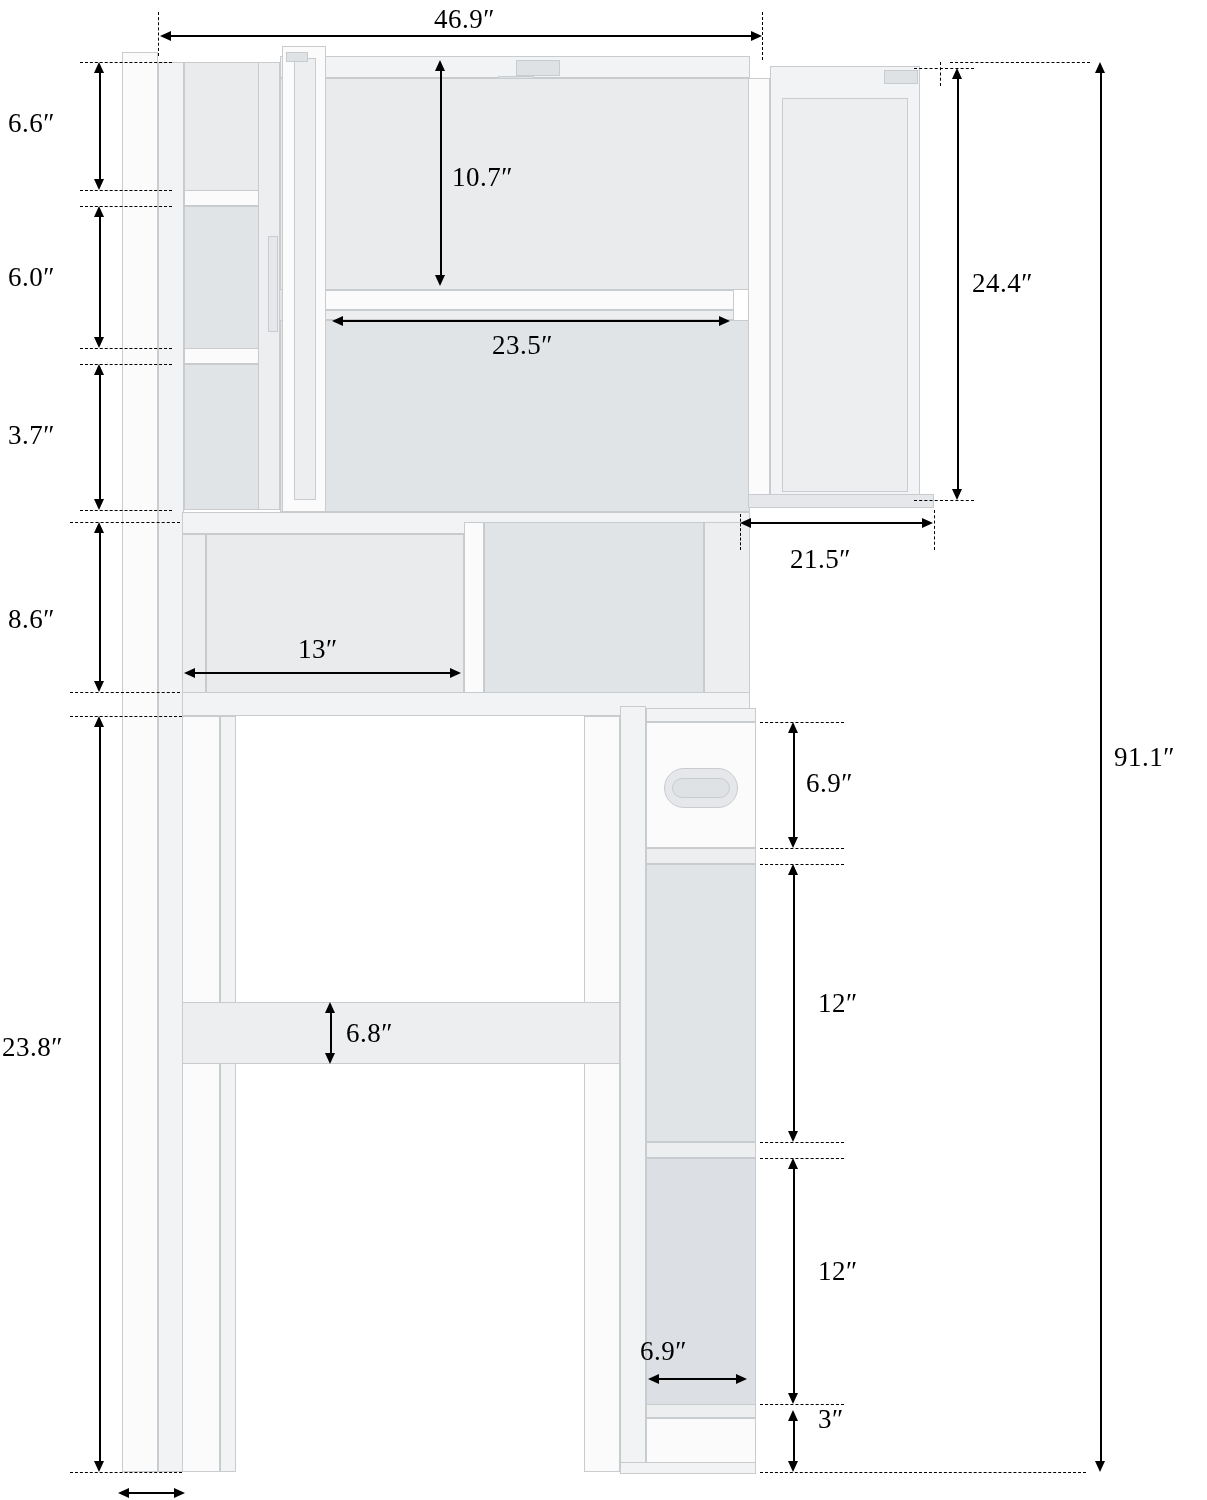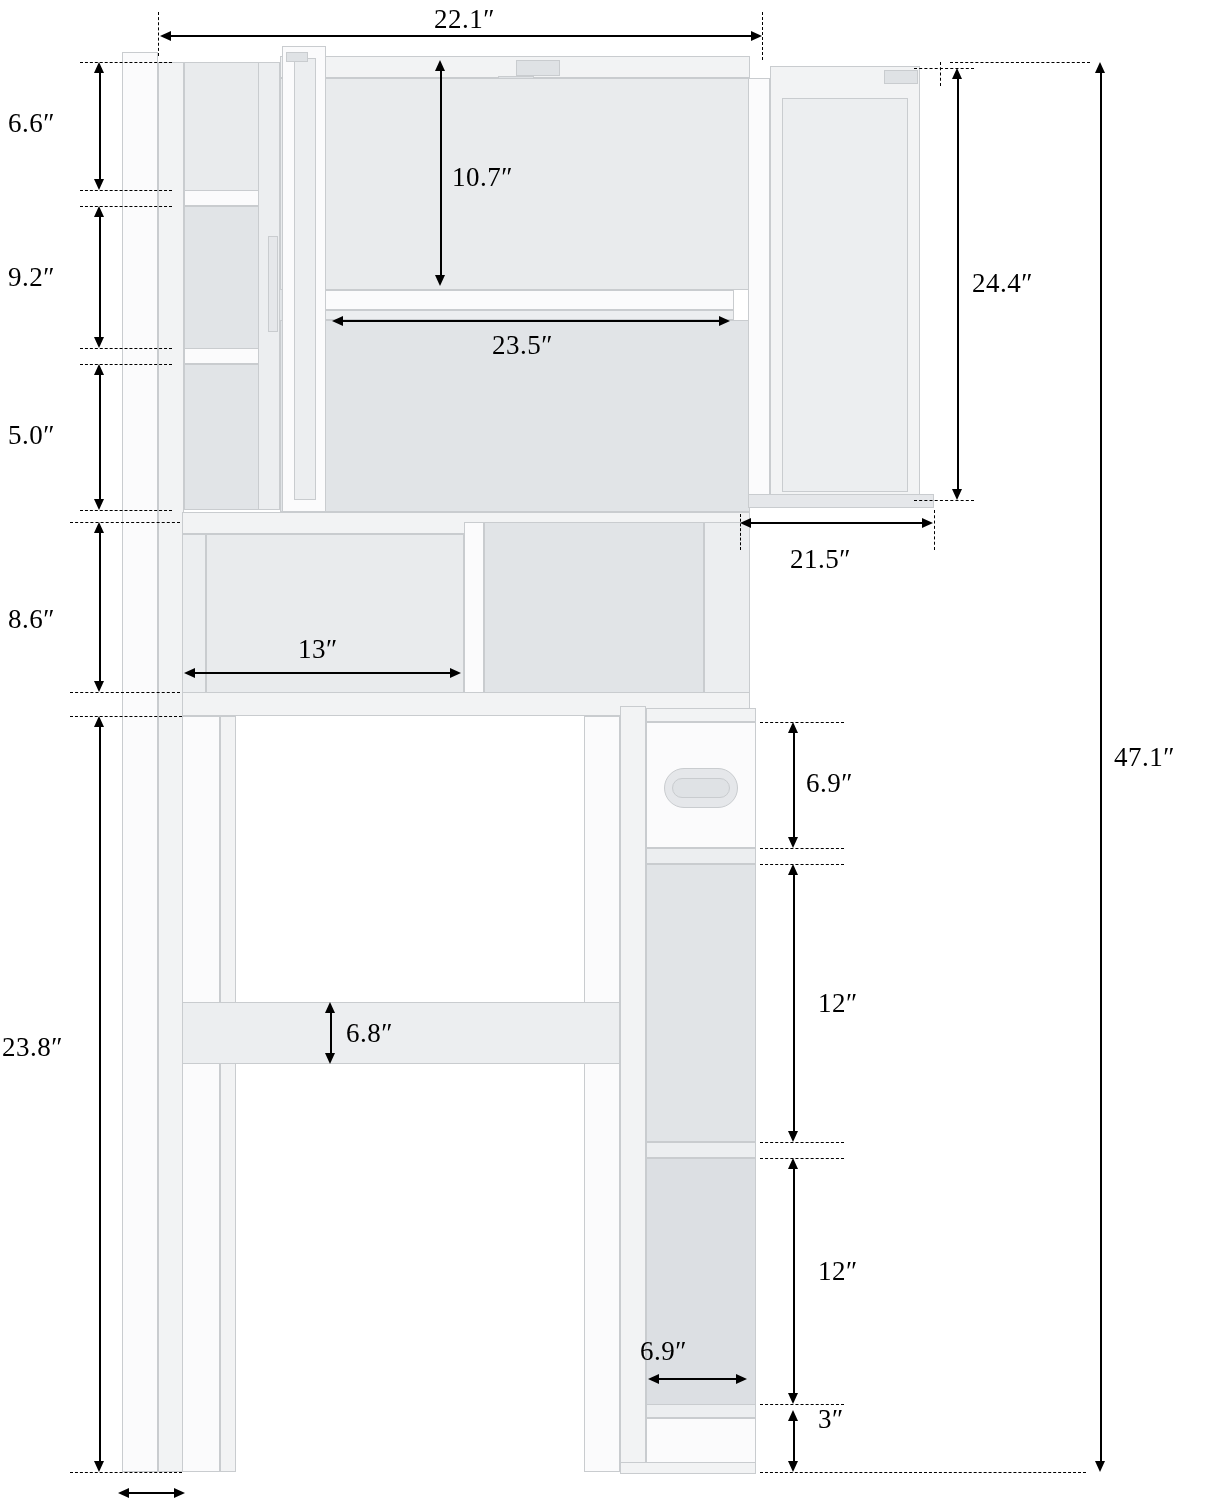--- a/index.html
+++ b/index.html
@@ -163,42 +163,42 @@
   <div class="panel shade2" style="left:646px; top:1404px; width:110px; height:14px;"></div>
   <div class="panel light" style="left:646px; top:1418px; width:110px; height:54px;"></div>
 
   <div class="panel shade" style="left:620px; top:1462px; width:136px; height:12px;"></div>
 
   <div class="extv" style="left:158px; top:12px; height:44px;"></div>
   <div class="extv" style="left:762px; top:12px; height:48px;"></div>
   <div class="dimline hline" style="left:166px; top:35px; width:590px;"></div>
   <div class="arrow left" style="left:160px; top:30.5px;"></div>
   <div class="arrow right" style="left:751px; top:30.5px;"></div>
-  <div class="dimtext" style="left:434px; top:4px;">22.1″</div>
+  <div class="dimtext" style="left:434px; top:4px;">46.9″</div>
 
   <div class="ext" style="left:80px; top:62px; width:92px;"></div>
   <div class="ext" style="left:80px; top:190px; width:92px;"></div>
   <div class="dimline vline" style="left:99px; top:68px; height:116px;"></div>
   <div class="arrow up" style="left:94.2px; top:62px;"></div>
   <div class="arrow down" style="left:94.2px; top:179px;"></div>
   <div class="dimtext" style="left:8px; top:108px;">6.6″</div>
 
   <div class="ext" style="left:80px; top:206px; width:92px;"></div>
   <div class="ext" style="left:80px; top:348px; width:92px;"></div>
   <div class="dimline vline" style="left:99px; top:212px; height:130px;"></div>
   <div class="arrow up" style="left:94.2px; top:206px;"></div>
   <div class="arrow down" style="left:94.2px; top:337px;"></div>
-  <div class="dimtext" style="left:8px; top:262px;">9.2″</div>
+  <div class="dimtext" style="left:8px; top:262px;">6.0″</div>
 
   <div class="ext" style="left:80px; top:364px; width:92px;"></div>
   <div class="ext" style="left:80px; top:510px; width:92px;"></div>
   <div class="dimline vline" style="left:99px; top:370px; height:134px;"></div>
   <div class="arrow up" style="left:94.2px; top:364px;"></div>
   <div class="arrow down" style="left:94.2px; top:499px;"></div>
-  <div class="dimtext" style="left:8px; top:420px;">5.0″</div>
+  <div class="dimtext" style="left:8px; top:420px;">3.7″</div>
 
   <div class="ext" style="left:70px; top:522px; width:110px;"></div>
   <div class="ext" style="left:70px; top:692px; width:110px;"></div>
   <div class="dimline vline" style="left:99px; top:528px; height:158px;"></div>
   <div class="arrow up" style="left:94.2px; top:522px;"></div>
   <div class="arrow down" style="left:94.2px; top:681px;"></div>
   <div class="dimtext" style="left:8px; top:604px;">8.6″</div>
 
   <div class="ext" style="left:70px; top:716px; width:112px;"></div>
   <div class="ext" style="left:70px; top:1472px; width:112px;"></div>
@@ -276,15 +276,15 @@
 
   <div class="dimline hline" style="left:656px; top:1378px; width:86px;"></div>
   <div class="arrow left" style="left:648px; top:1373.5px;"></div>
   <div class="arrow right" style="left:736px; top:1373.5px;"></div>
   <div class="dimtext" style="left:640px; top:1336px;">6.9″</div>
 
   <div class="ext" style="left:950px; top:62px; width:140px;"></div>
   <div class="dimline vline" style="left:1100px; top:68px; height:1398px;"></div>
   <div class="arrow up" style="left:1095.2px; top:62px;"></div>
   <div class="arrow down" style="left:1095.2px; top:1461px;"></div>
-  <div class="dimtext" style="left:1114px; top:742px;">47.1″</div>
+  <div class="dimtext" style="left:1114px; top:742px;">91.1″</div>
 
 </div>
 
 </body></html>

